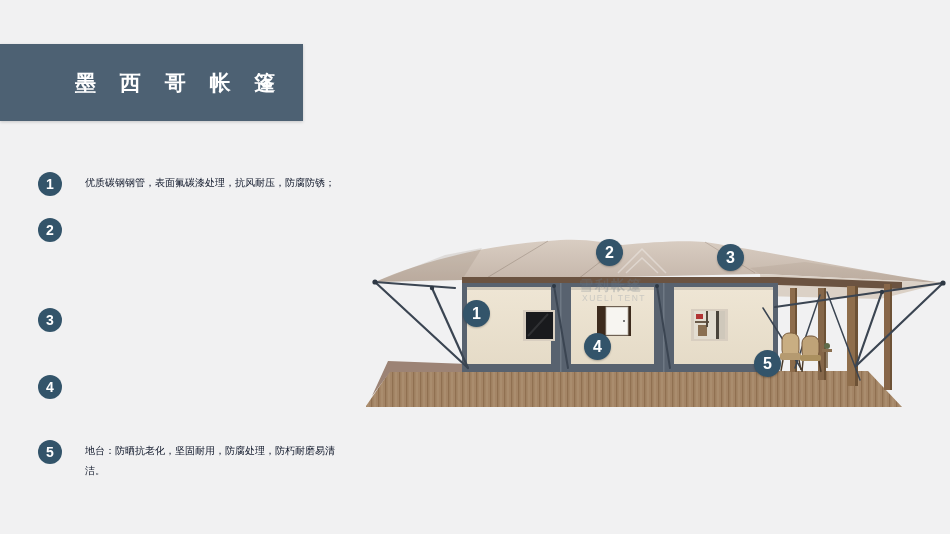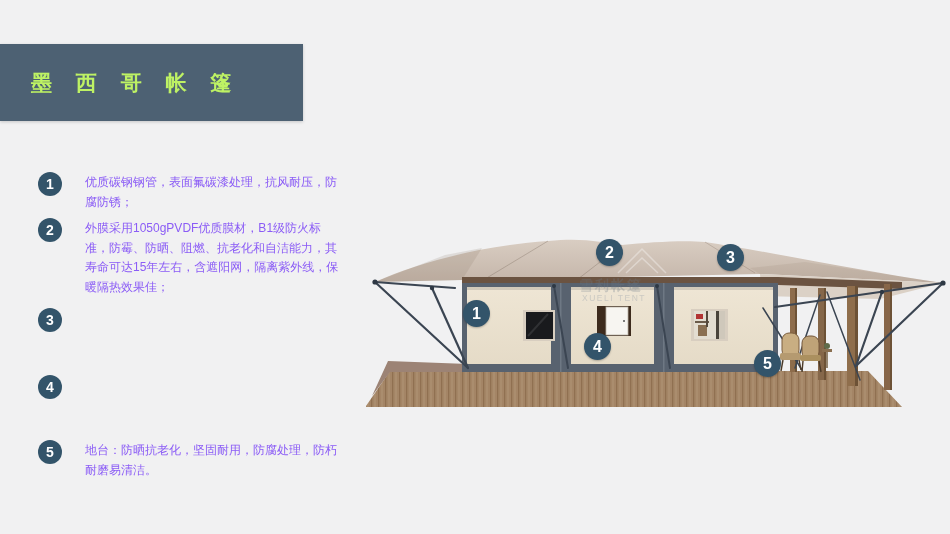--- a/index.html
+++ b/index.html
@@ -9,35 +9,35 @@
     font-family:"Liberation Sans","DejaVu Sans",sans-serif;
   }
   
   .title-banner {
     position:absolute; left:0; top:44px; width:303px; height:77px;
     background:#4d6173; box-sizing:border-box;
     display:flex; align-items:center; padding-left:31px;
     box-shadow:0 1px 3px rgba(0,0,0,.18);
   }
   .title-banner .page-title {
-    color:#bef264; font-size:21px; font-weight:700;
-    letter-spacing:9px; white-space:nowrap;
+    color:#ffffff; font-size:21px; font-weight:700;
+    letter-spacing:9px; white-space:nowrap;margin-left:44px;
   }
   
   .features { position:absolute; left:38px; top:0; width:320px; }
   .feature { position:absolute; left:0; display:flex; }
   .feature .badge {
     flex:0 0 24px; width:24px; height:24px; border-radius:50%;
     background:#33546a; color:#fff; font-size:14px; font-weight:700;
     display:flex; align-items:center; justify-content:center;
     margin-right:23px;
   }
   .feature p {
     margin:1px 0 0 0; width:254px;
-    font-size:12px; line-height:19.5px; color:#8b5cf6;
+    font-size:10px; line-height:19.5px; color:#0f172a;font-family:Liberation Serif, serif;
   }
   
   .diagram { position:absolute; left:350px; top:200px; width:600px; height:235px; }
   .diagram svg { position:absolute; left:0; top:0; }
   .marker {
     position:absolute; width:27px; height:27px; border-radius:50%;
     background:#33546a; color:#fff; font-size:16px; font-weight:700;
     display:flex; align-items:center; justify-content:center;
     box-shadow:0 1px 2px rgba(0,0,0,.25);
   }
@@ -51,21 +51,20 @@
     <span class="page-title">墨 西 哥 帐 篷</span>
   </div>
 
   <div class="features">
     <div class="feature" style="top:172px;">
       <div class="badge">1</div>
       <p>优质碳钢钢管，表面氟碳漆处理，抗风耐压，防腐防锈；</p>
     </div>
     <div class="feature" style="top:218px;">
       <div class="badge">2</div>
-      <p>外膜采用1050gPVDF优质膜材，B1级防火标准，防霉、防晒、阻燃、抗老化和自洁能力，其寿命可达15年左右，含遮阳网，隔离紫外线，保暖隔热效果佳；</p>
     </div>
     <div class="feature" style="top:308px;">
       <div class="badge">3</div>
     </div>
     <div class="feature" style="top:375px;">
       <div class="badge">4</div>
     </div>
     <div class="feature" style="top:440px;">
       <div class="badge">5</div>
       <p>地台：防晒抗老化，坚固耐用，防腐处理，防朽耐磨易清洁。</p>

